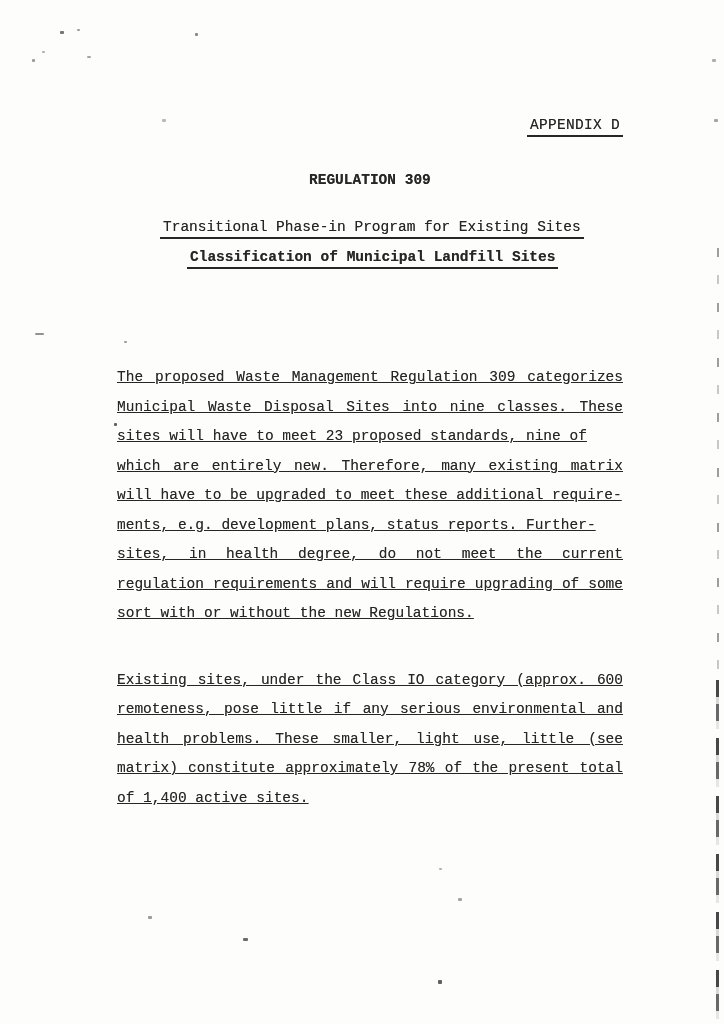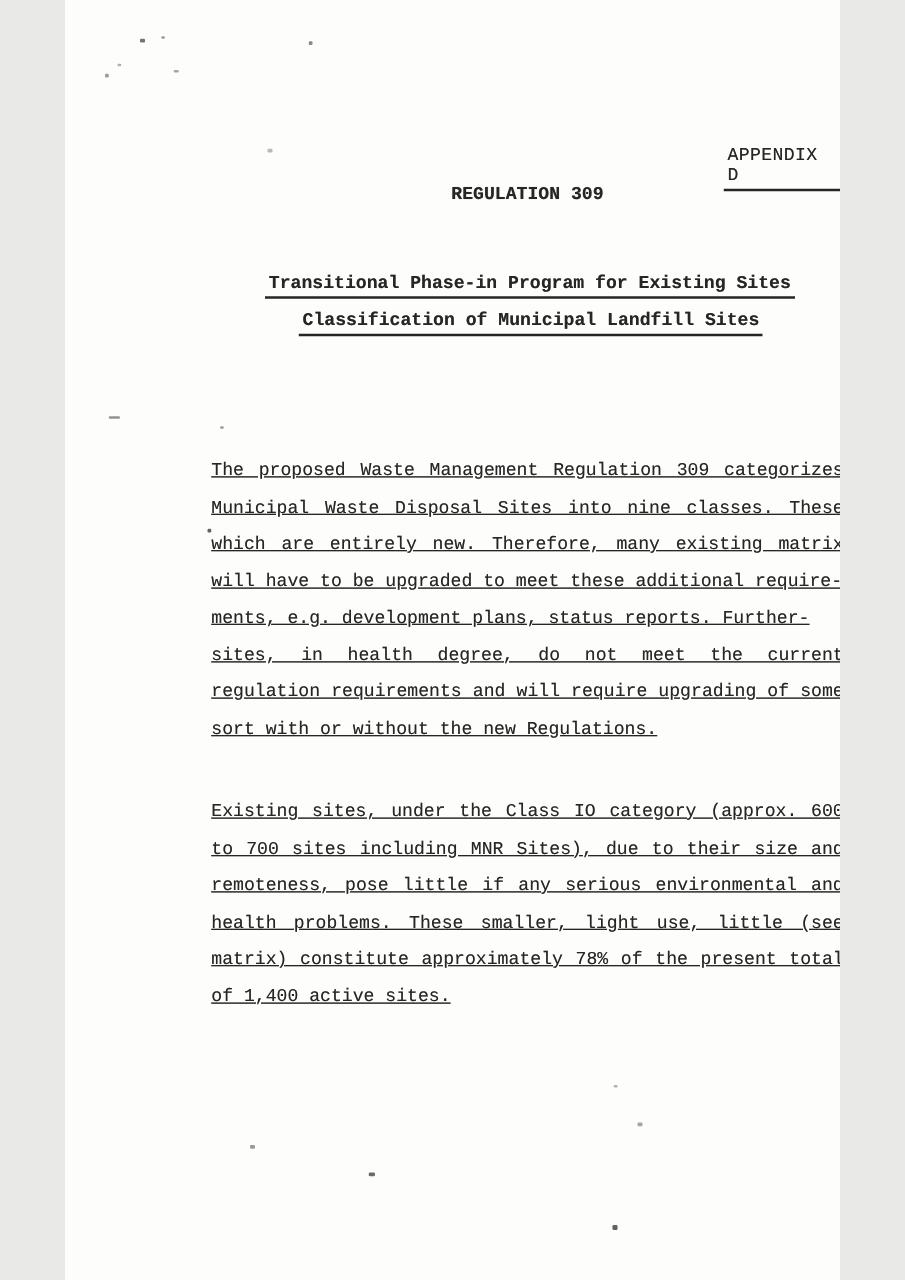--- a/index.html
+++ b/index.html
@@ -2,46 +2,46 @@
 <html style="--paper: #fdfdfc; --ink: #262626;"><head>
 <meta charset="utf-8">
 <style>
   :root {
     --paper: #fdfdfc;
     --ink: #262626;
   }
   html, body { margin: 0; padding: 0; background: #e9e9e7; }
   .page {
     position: relative;
-    width: 620px;
+    width: 724px;
     height: 1024px;
     margin: 0 auto;
     background: var(--paper);
     overflow: hidden;
     font-family: "Liberation Mono", "DejaVu Sans Mono", monospace;
     color: var(--ink);
     font-size: 14.5px;
   }
   .abs { position: absolute; }
   .underlined {
     display: inline-block;
     border-bottom: 2px solid var(--ink);
     padding: 0 3px 2px 3px;
     text-shadow: 0 0 0.5px rgba(20,20,20,0.55);
   }
   .appendix {
     left: 527px; top: 117px;
     letter-spacing: 0.3px;
   }
   .reg-title {
-    left: 309px; top: 148px;
+    left: 309px; top: 172px;
     font-weight: bold;
     text-shadow: 0 0 0.6px rgba(20,20,20,0.6);
   }
-  .h1 { left: 160px; top: 219px; font-weight: bold; }
+  .h1 { left: 160px; top: 219px; font-weight: normal; }
   .h2 { left: 187px; top: 249px; font-weight: bold; text-align: center; }
   .body-block {
     left: 117px; top: 363px;
     width: 506px;
   }
   .para { margin: 0; text-decoration: underline; }
   .para + .para { margin-top: 37px; }
   .line {
     height: 29.5px;
     line-height: 29.5px;
@@ -91,30 +91,30 @@
   </div>
 
   <div class="abs h2">
     <span class="underlined">Classification of Municipal Landfill Sites</span>
   </div>
 
   <div class="abs body-block">
     <div class="para">
       <div class="line">The proposed Waste Management Regulation 309 categorizes</div>
       <div class="line">Municipal Waste Disposal Sites into nine classes.  These</div>
+      <div class="line no-just">sites will have to meet 23 proposed standards, nine of</div>
       <div class="line">which are entirely new.  Therefore, many existing matrix</div>
       <div class="line no-just">will have to be upgraded to meet these additional require-</div>
       <div class="line no-just">ments, e.g.  development plans, status reports.  Further-</div>
       <div class="line">sites, in health degree, do not meet the current</div>
       <div class="line">regulation requirements and will require upgrading of some</div>
       <div class="line no-just">sort with or without the new Regulations.</div>
     </div>
     <div class="para">
       <div class="line">Existing sites, under the Class IO category (approx. 600</div>
-      <div class="line">to 700 sites including MNR Sites), due to their size and</div>
       <div class="line">remoteness, pose little if any serious environmental and</div>
       <div class="line">health problems.  These smaller, light use, little (see</div>
       <div class="line">matrix) constitute approximately 78% of the present total</div>
       <div class="line no-just">of 1,400 active sites.</div>
     </div>
   </div>
 
   <div class="abs edge-line-top"></div>
   <div class="abs edge-line-bottom"></div>
 

